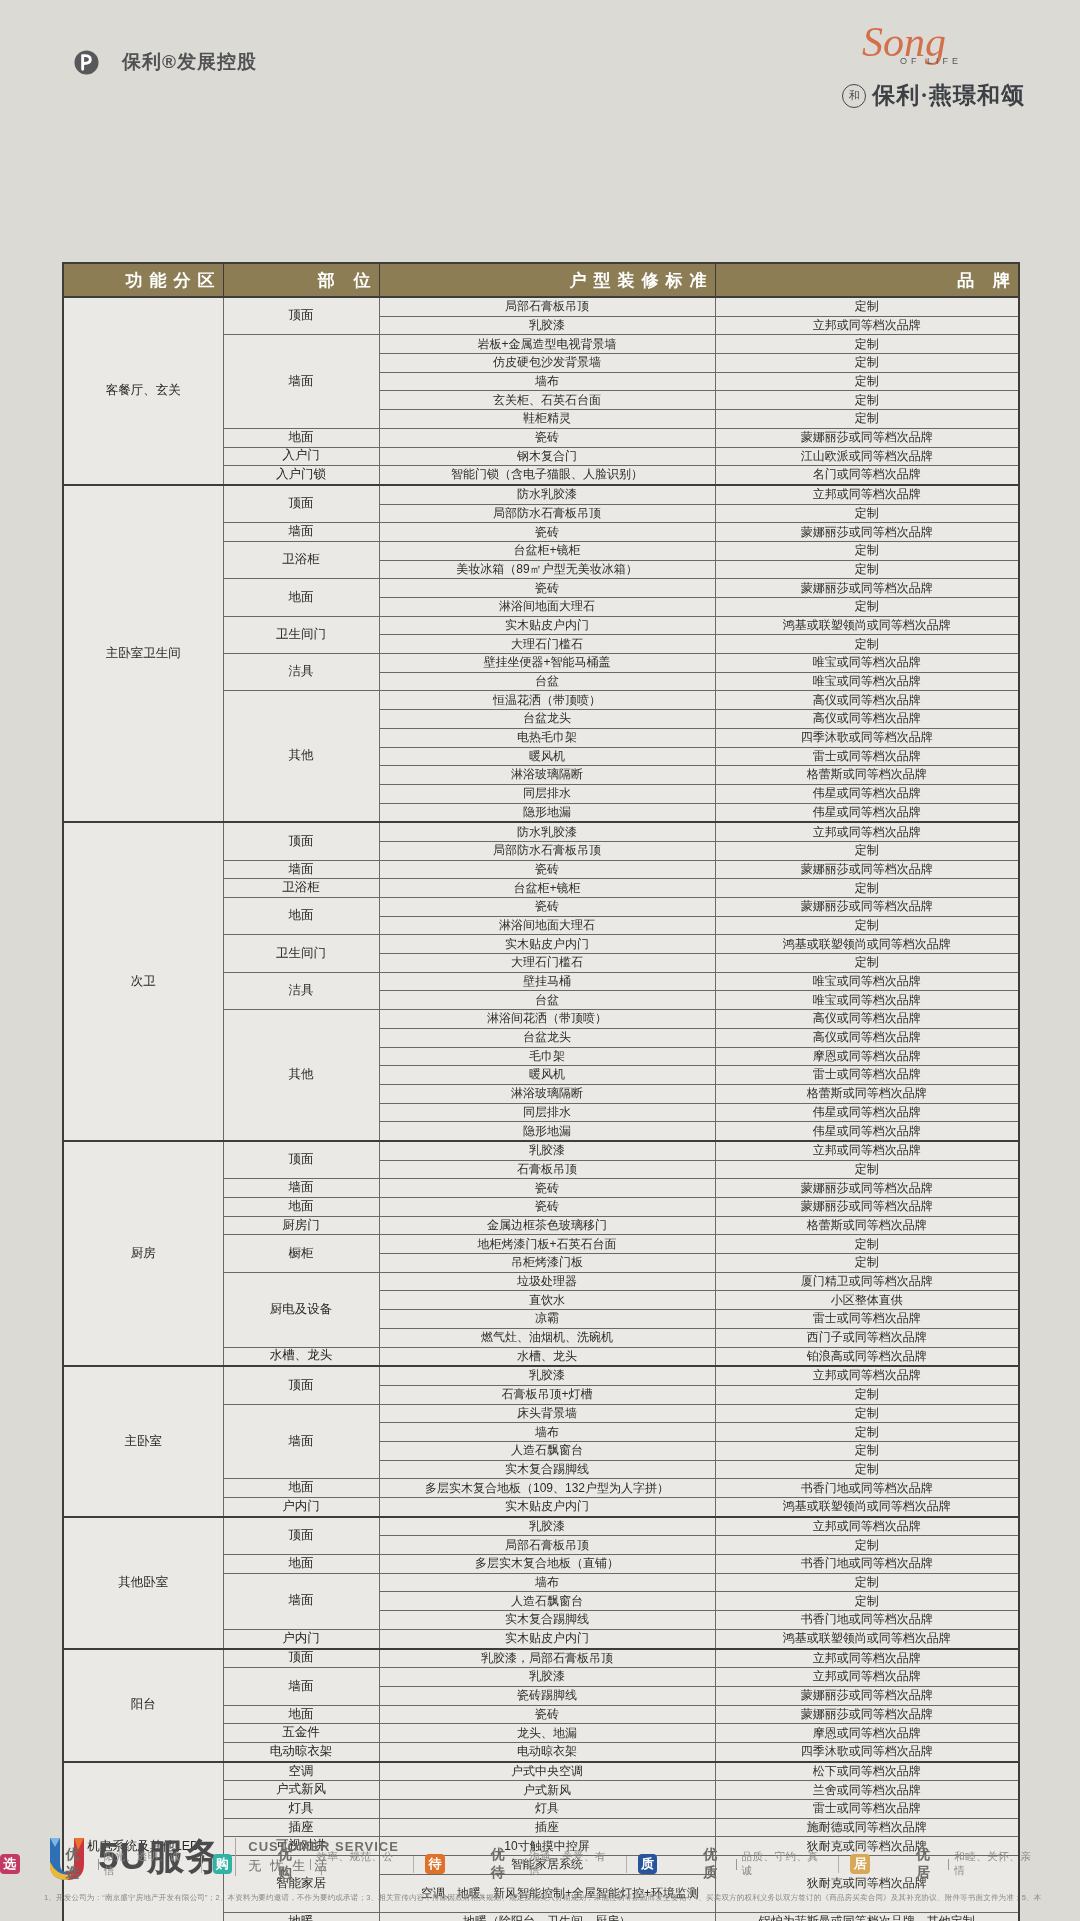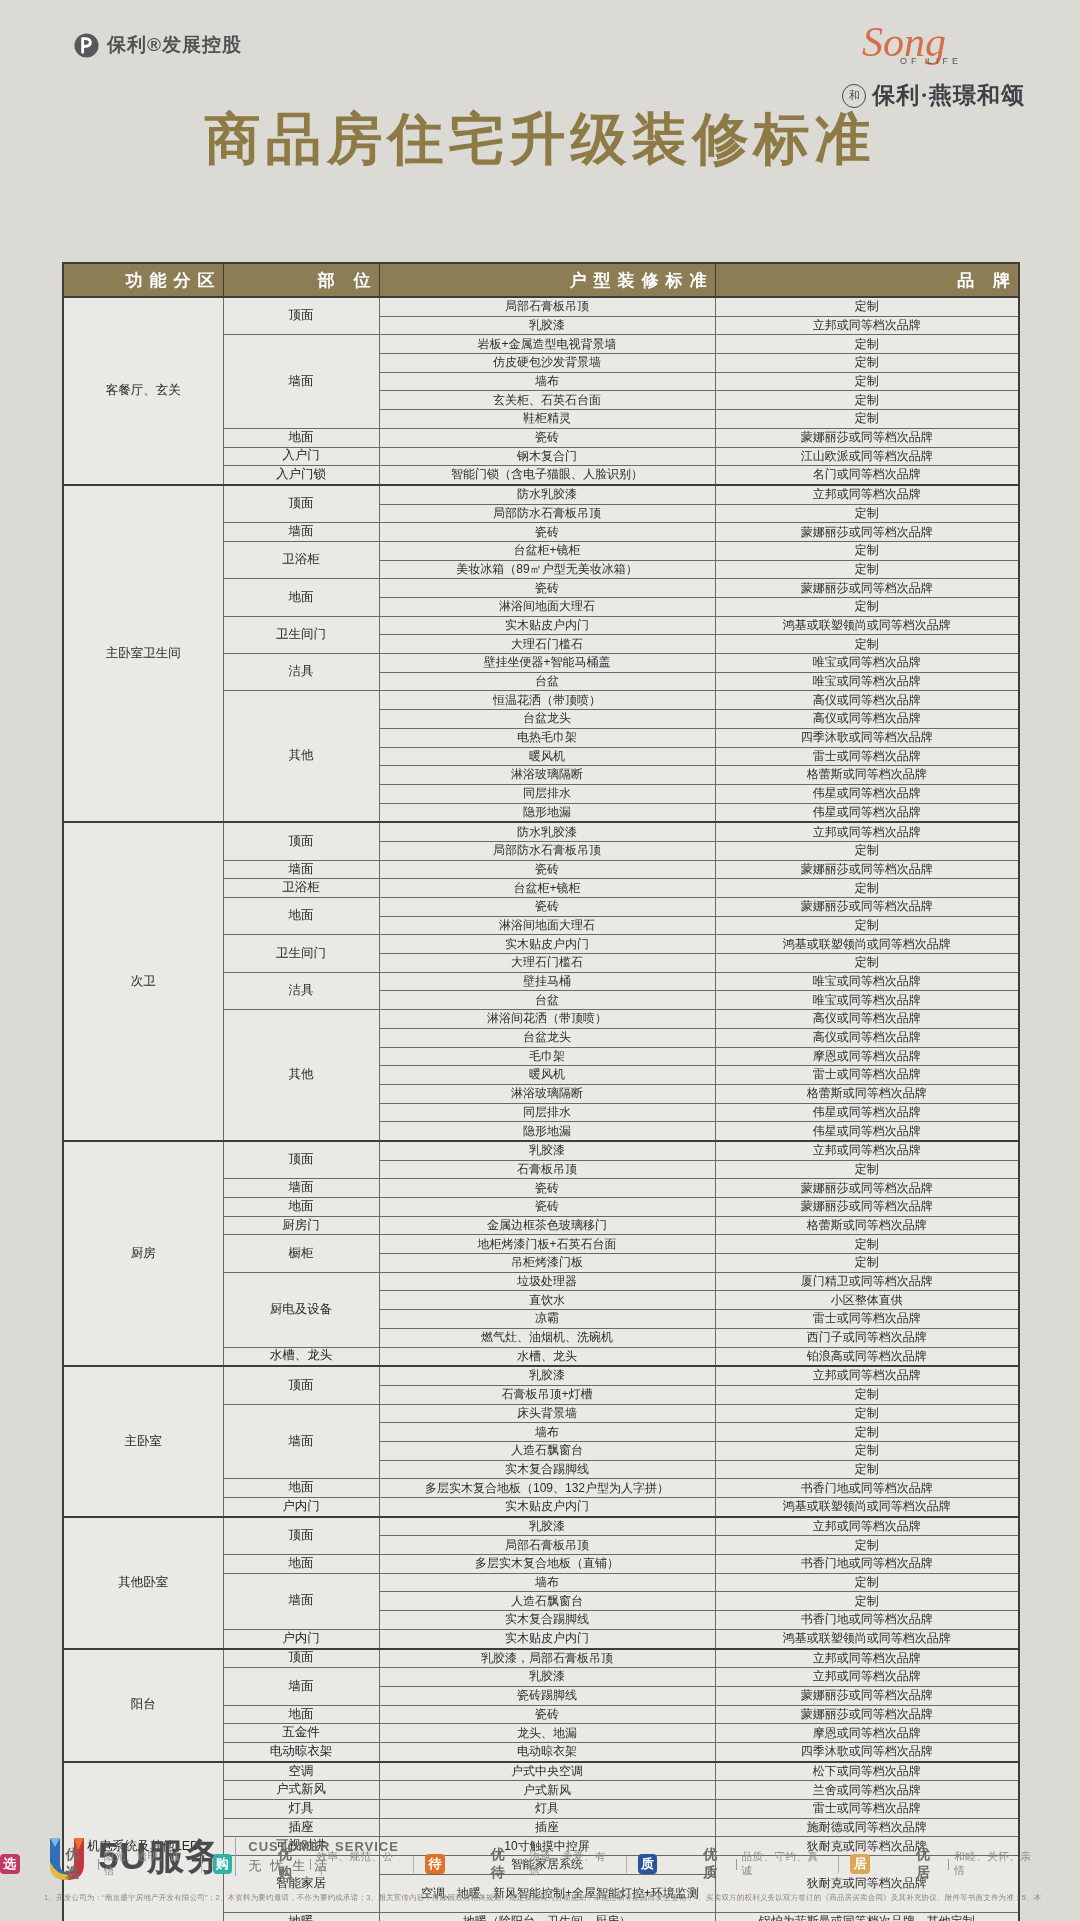--- a/index.html
+++ b/index.html
@@ -1,20 +1,20 @@
 <!DOCTYPE html>
 <html><head>
 <meta charset="utf-8">
 <style>
   html,body{margin:0;padding:0;}
   body{font-family:"Liberation Sans","DejaVu Sans",sans-serif;}
   .page{position:relative;width:1080px;height:1921px;background:#dcdad5;overflow:hidden;}
 
   
-  .poly-logo{position:absolute;left:74px;top:32px;display:flex;align-items:center;gap:8px;text-align:center;}
+  .poly-logo{position:absolute;left:74px;top:49px;display:flex;align-items:center;gap:23px;text-align:center;}
   .poly-logo .mark{width:25px;height:25px;}
   .poly-logo .txt{font-size:19px;font-weight:bold;color:#515254;letter-spacing:1px;}
 
   .song-block{position:absolute;right:88px;top:20px;text-align:left;width:130px;}
   .song-script{font-family:"Liberation Serif","DejaVu Serif",serif;font-style:italic;font-size:42px;color:#d46f4c;line-height:44px;}
   .song-oflife{font-size:9px;letter-spacing:4px;color:#55565a;margin-left:38px;margin-top:-8px;}
 
   .brand-line{position:absolute;right:55px;top:80px;display:flex;align-items:center;gap:6px;}
   .brand-circle{width:22px;height:22px;border:1.5px solid #45474a;border-radius:50%;display:flex;align-items:center;justify-content:center;font-size:11px;color:#45474a;font-family:"Liberation Serif","DejaVu Serif",serif;}
   .brand-name{font-size:23px;font-weight:bold;color:#3d4145;letter-spacing:1px;font-family:"Liberation Serif","DejaVu Serif",serif;}
@@ -70,21 +70,20 @@
 
   <div class="song-block">
     <div class="song-script">Song</div>
     <div class="song-oflife">OF LIFE</div>
   </div>
   <div class="brand-line">
     <span class="brand-circle">和</span>
     <span class="brand-name">保利·燕璟和颂</span>
   </div>
 
-  <div class="main-title">商品房住宅升级装修标准</div>
 
   <table class="std" id="std-table">
     <colgroup>
         <col class="c1">
         <col class="c2">
         <col class="c3">
         <col class="c4">
       </colgroup>
     <thead>
         <tr>

